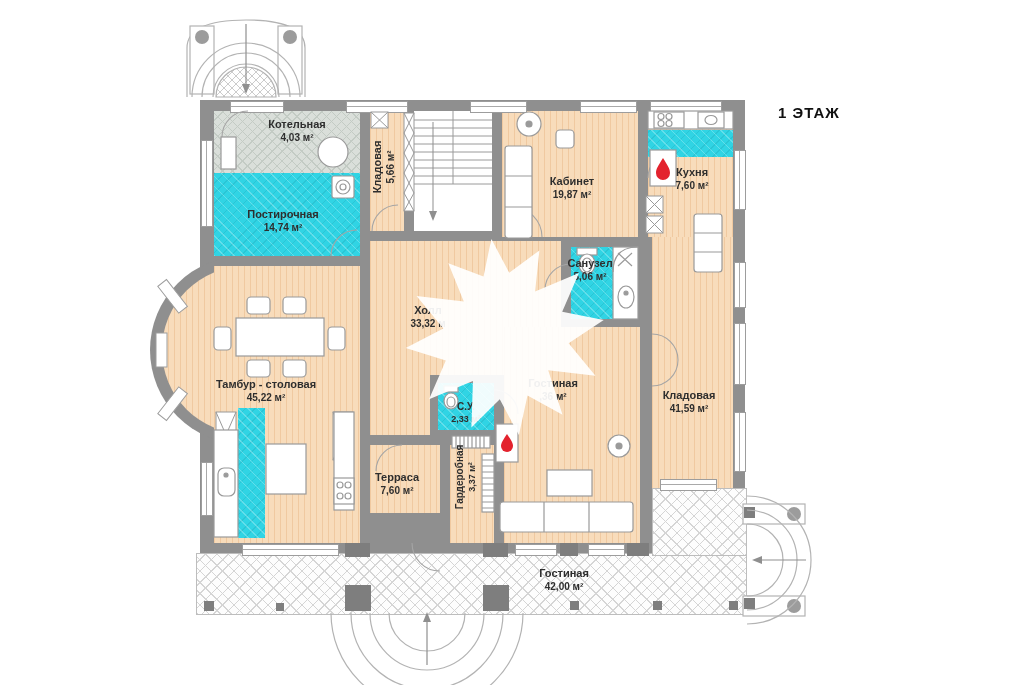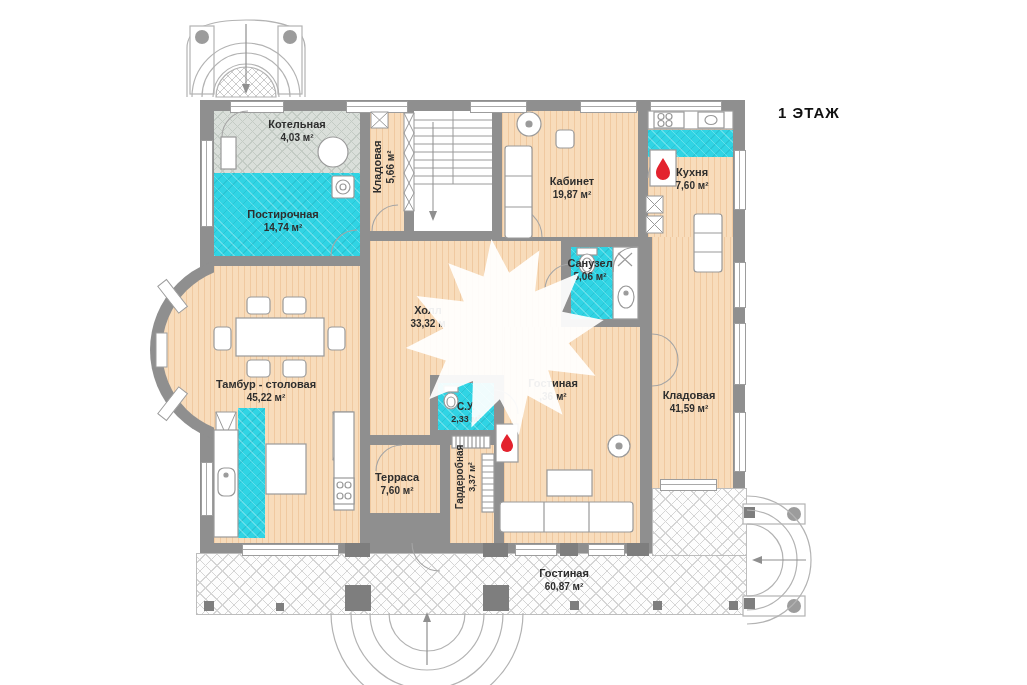--- a/index.html
+++ b/index.html
@@ -345,21 +345,21 @@
   <div class="r rlabel" style="left:397px;top:484px">
     <div>Терраса</div>
       <div class="a">7,60 м²</div>
     </div>
   <div class="r rlabel vert" style="left:466px;top:477px;font-size:10px">
     <div>Гардеробная</div>
       <div class="a" style="font-size:9px">3,37 м²</div>
     </div>
   <div class="r rlabel" style="left:564px;top:580px">
     <div>Гостиная</div>
-      <div class="a">60,87 м²</div>
+      <div class="a">42,00 м²</div>
     </div>
 
   <div class="r title" style="left:778px;top:104px">1 ЭТАЖ</div>
 
   <svg class="leaf" width="1027" height="685" viewBox="0 0 1027 685">
     <path transform="translate(505,336) rotate(-8)" fill="rgba(255,255,255,0.93)" d="M0,-98 L13,-62 L46,-80 L36,-40 L82,-52 L60,-16 L100,-2 L62,16 L84,52 L38,40 L46,86 L14,62 L0,100
          L-14,62 L-46,86 L-38,40 L-84,52 L-62,16 L-100,-2 L-60,-16 L-82,-52 L-36,-40 L-46,-80 L-13,-62 Z"></path>
   </svg>
 
 </div>

